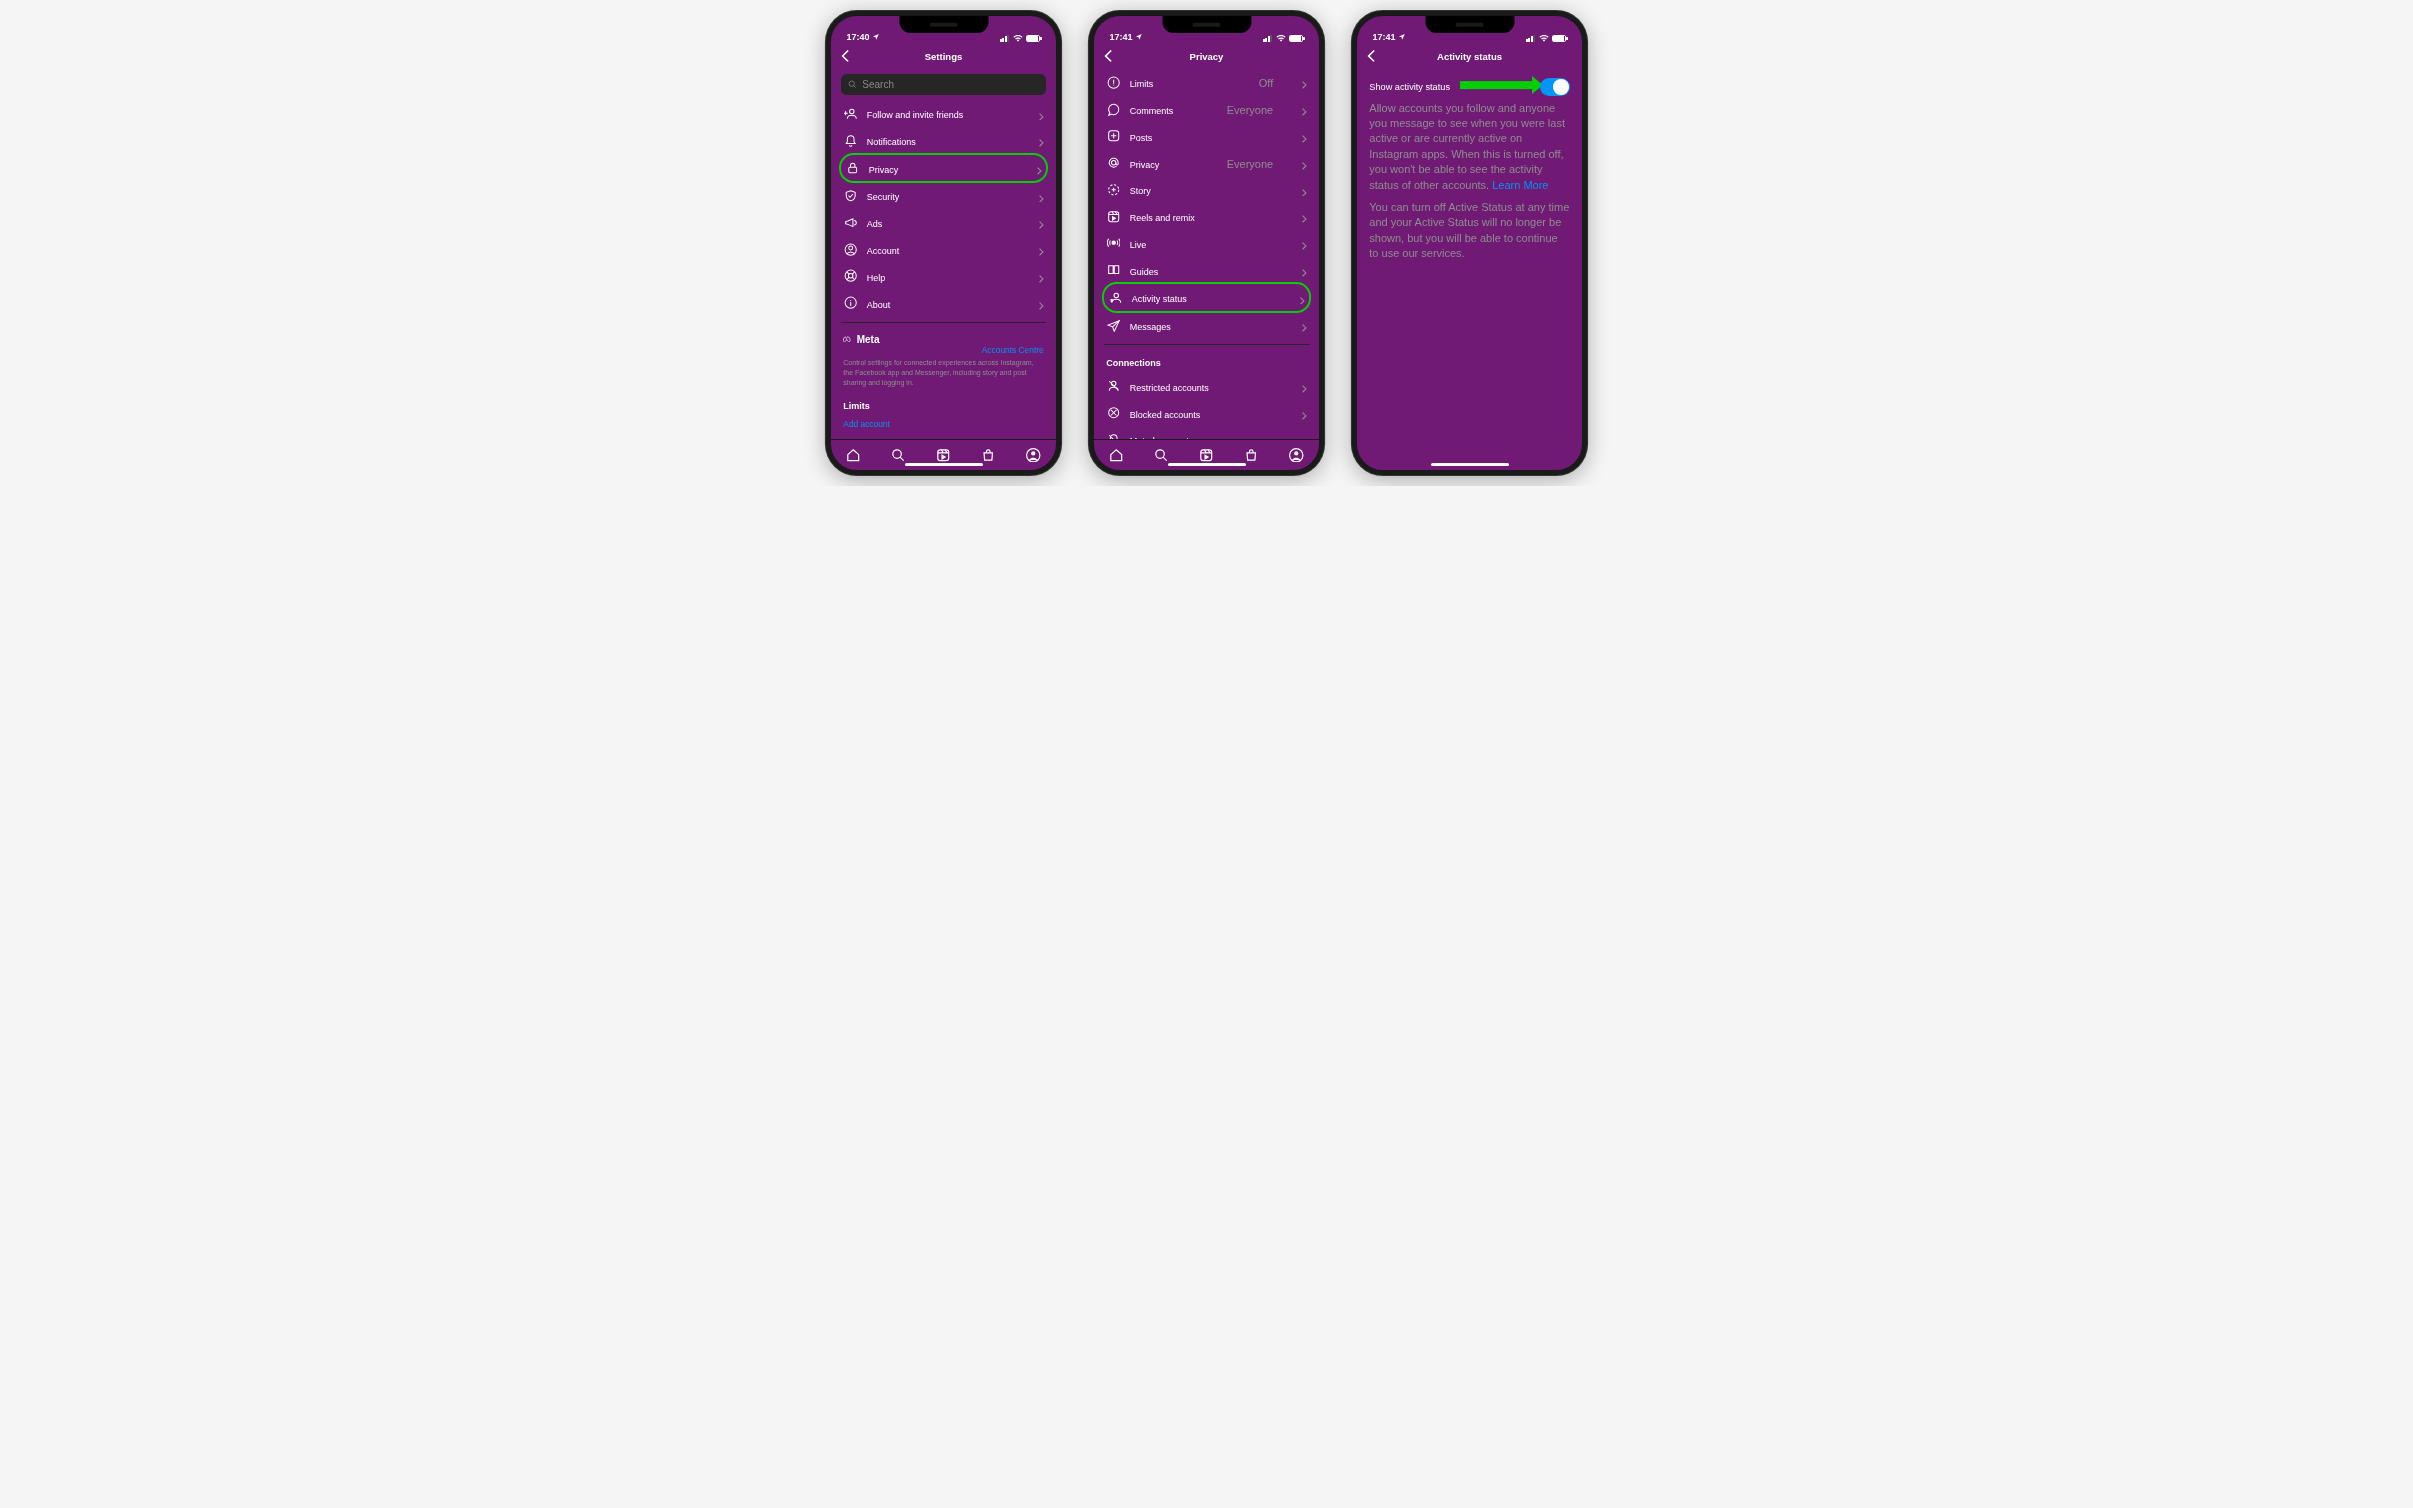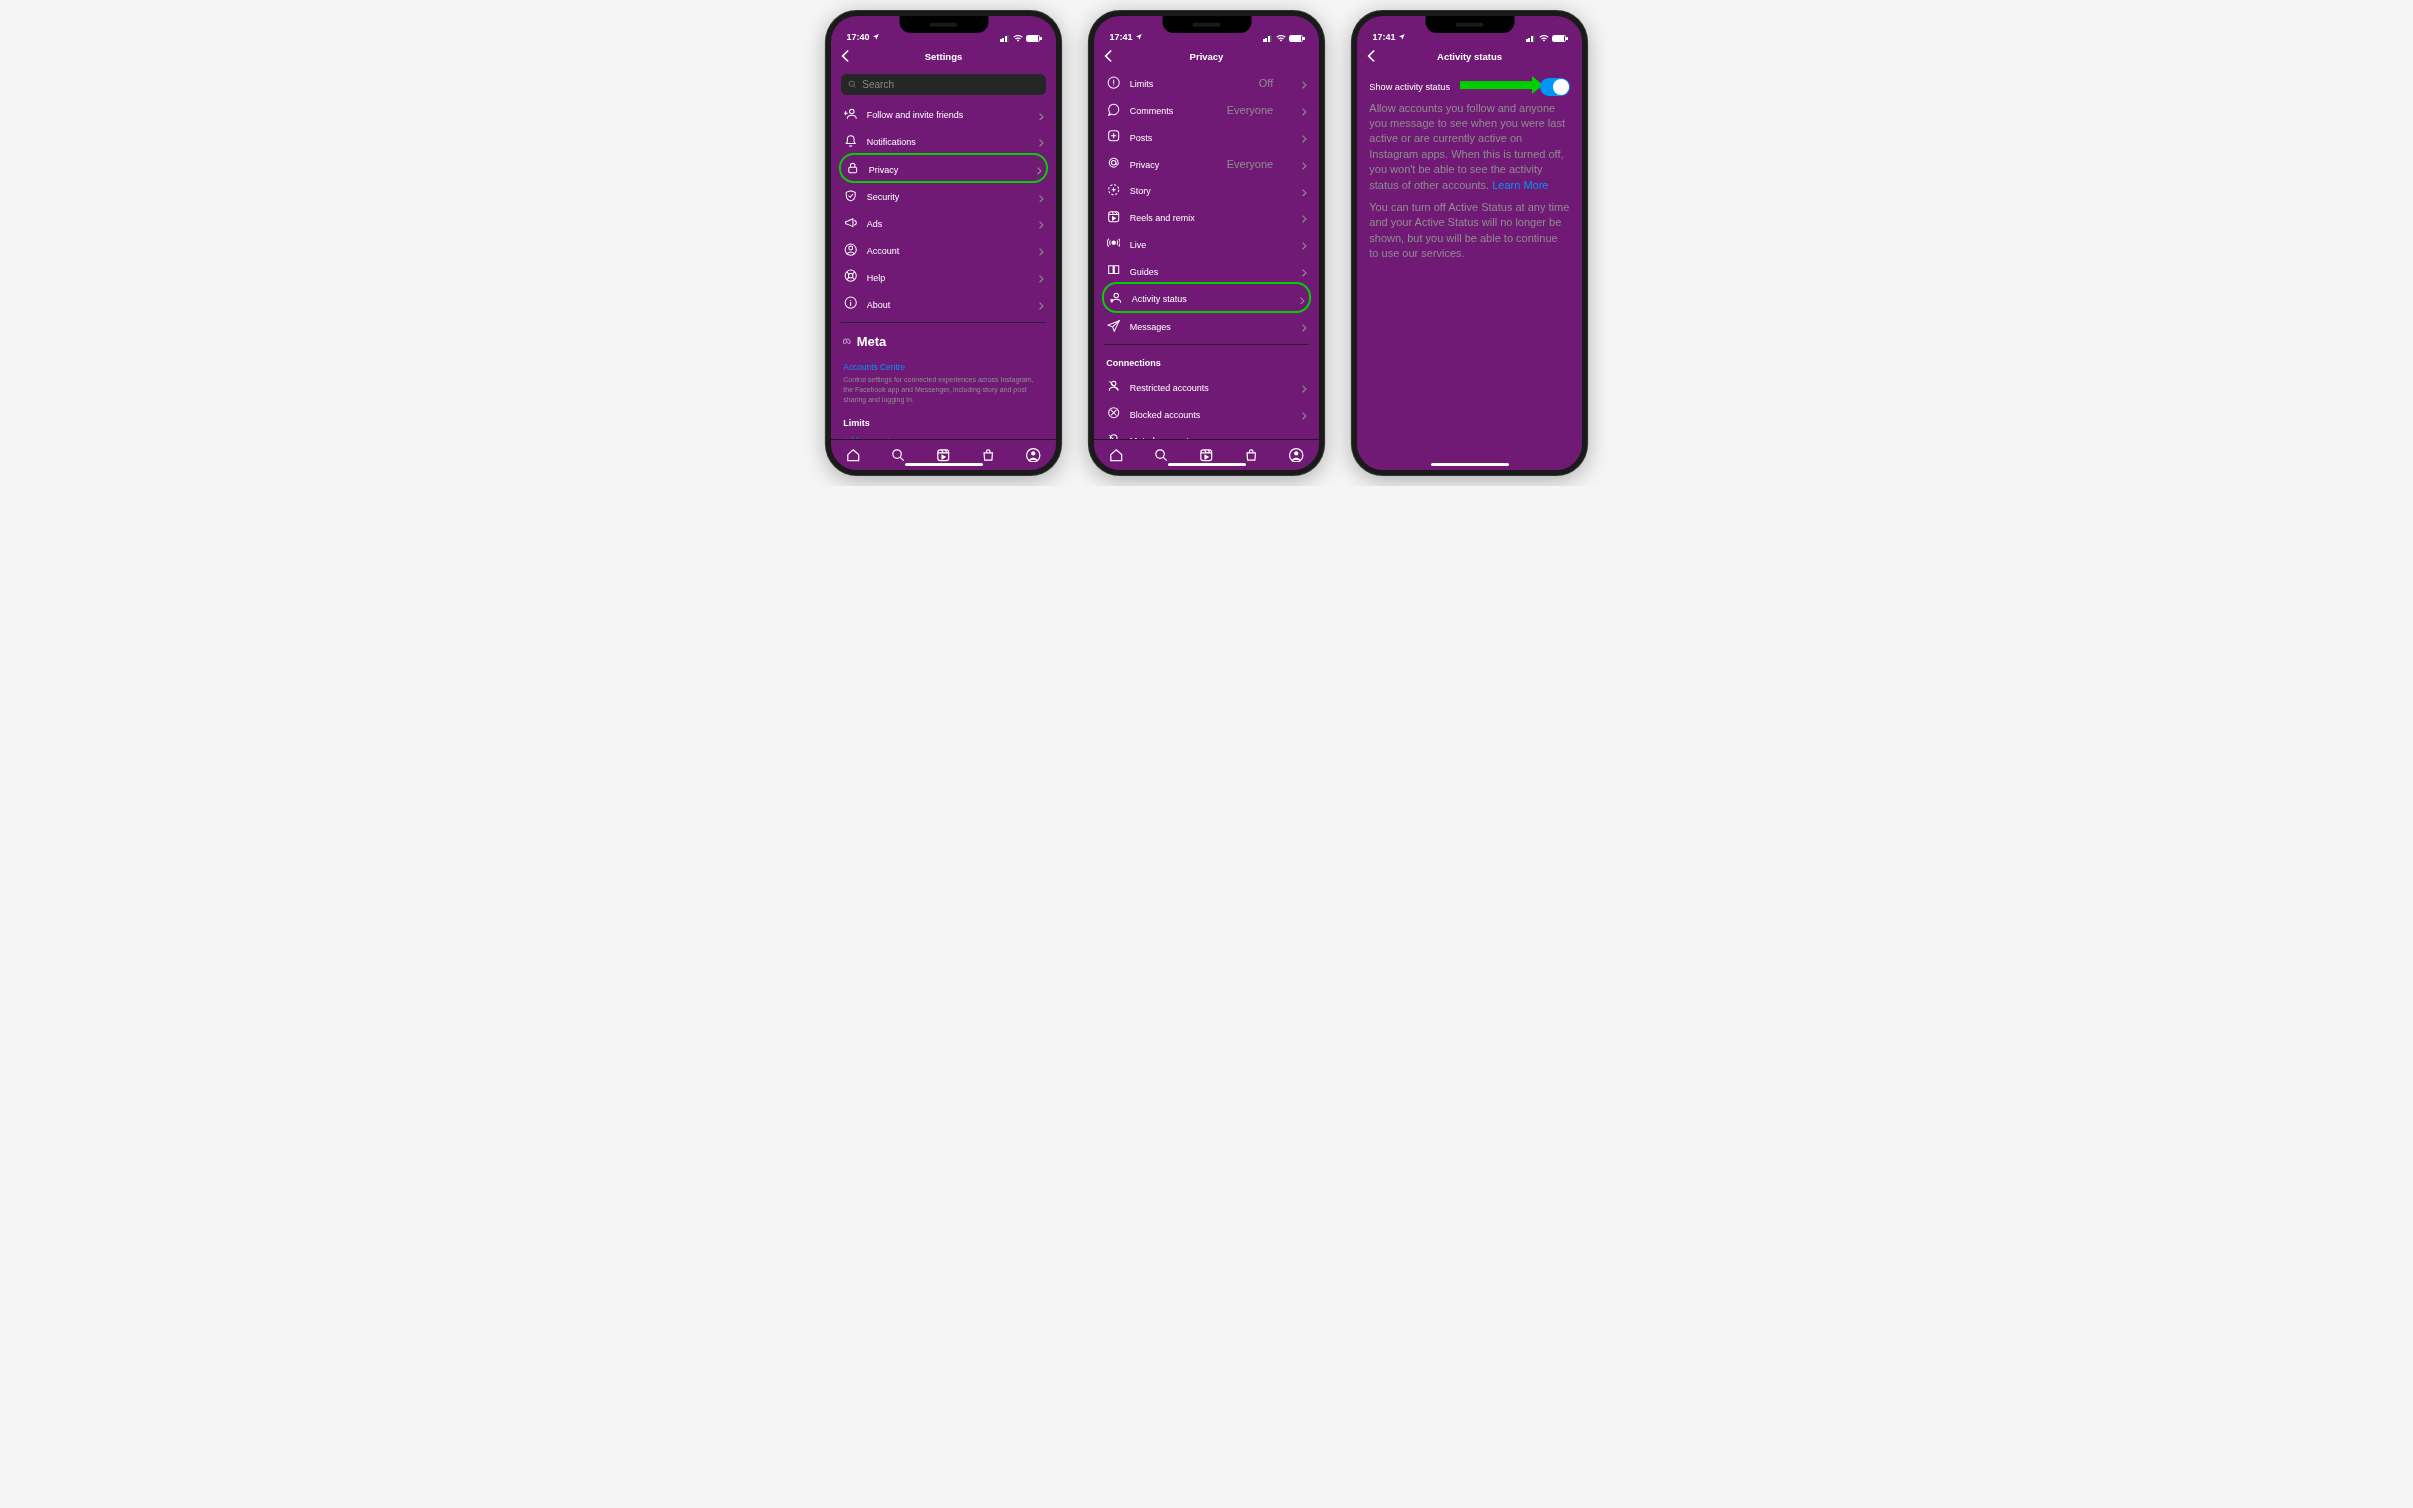--- a/index.html
+++ b/index.html
@@ -88,21 +88,21 @@
   .row .icon { width:14.5px; display:flex; justify-content:center;}
   .row .label { flex:1; }
   .row .detail { color:#8e8e8e; font-size:11px; margin-right:20px;}
   .row .chev { color:#8e8e8e; }
   .highlight {
     border:2.8px solid #00d000; border-radius:14.5px; margin:-1.1px 0;
   }
   .divider { height:0.6px; background:#262626; margin:5.6px 2.2px;}
   .section-title { font-size:9px; font-weight:700; padding:7.8px 4.5px 4.5px 4.5px;}
   .meta-block { padding:5.6px 4.5px;}
-  .meta-logo { font-weight:600; font-size:13px; display:flex; align-items:center; gap:3.4px;}
+  .meta-logo { font-weight:600; font-size:10px; display:flex; align-items:center; gap:3.4px;}
   .link { color:#0095f6; font-size:8.4px; }
   .caption { color:#8e8e8e; font-size:7px; line-height:1.4; margin-top:3.4px;}
   .tabbar {
     height:31px; display:flex; justify-content:space-around; align-items:center;
     border-top:0.6px solid #1a1a1a;
   }
   .tabbar .tab { color:#fff; }
   .home-indicator {
     position:absolute; bottom:4.5px; left:50%; transform:translateX(-50%);
     width:78px; height:2.8px; background:#fff; border-radius:1.7px;
@@ -294,21 +294,21 @@
         </span>
     </div>
     <div class="divider"></div>
     <div class="meta-block">
       <div class="meta-logo">
         <svg width="10" height="6.7" viewBox="0 0 24 16">
             <path d="M6 2C3 2 1 6 1 10s2 4 3 4 3-2 5-6c2 4 4 6 5 6s3 0 3-4-2-8-5-8c-2 0-3 2-4 4-1-2-2-4-2-4z" stroke="#fff" stroke-width="1.6" fill="none"></path>
           </svg>
         <span>Meta</span>
       </div>
-      <div class="link" style="margin-top:13px;">Accounts Centre</div>
+      <div class="link" style="margin-top:0;text-align:right;">Accounts Centre</div>
       <div class="caption">Control settings for connected experiences across Instagram, the Facebook app and Messenger, including story and post sharing and logging in.</div>
     </div>
     <div class="section-title">Limits</div>
     <div class="link" style="padding:3.4px 4.5px 6.7px 4.5px;">Add account</div>
   </div>
   <div class="tabbar">
     <span class="tab">
         <svg width="14.5" height="14.5" viewBox="0 0 24 24" stroke="#fff" stroke-width="2" fill="none">
           <path d="M3 11l9-8 9 8v10H3V11z"></path>
         </svg>

